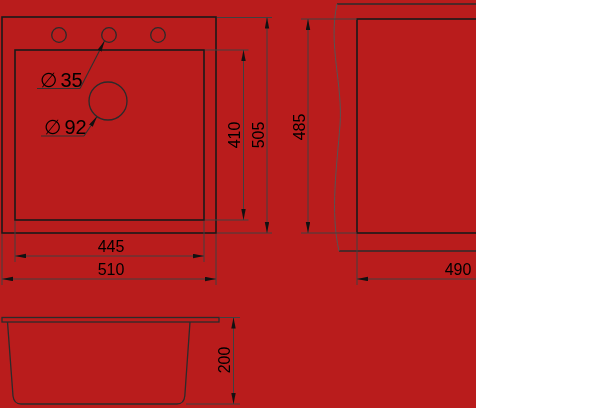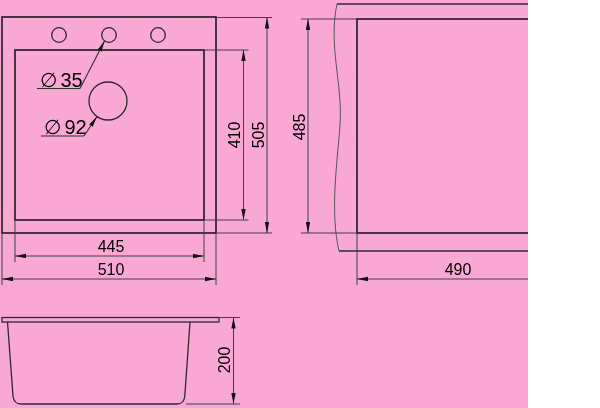--- a/index.html
+++ b/index.html
@@ -2,23 +2,23 @@
 <html><head>
 <meta charset="utf-8">
 <style>
   html, body {
     margin: 0;
     padding: 0;
     background: #ffffff;
   }
   .stage {
     position: relative;
-    width: 528px;
+    width: 476px;
     height: 408px;
-    background: #f9a8d4;
+    background: #b91c1c;
     overflow: hidden;
     font-family: "Liberation Sans", sans-serif;
   }
   svg text {
     font-family: "Liberation Sans", sans-serif;
     fill: #000000;
   }
   .dim-text  { font-size: 16px; }
   .lbl-text  { font-size: 20px; }
   .shape     { stroke: #1a1a1a; stroke-width: 1.6; fill: none; }

